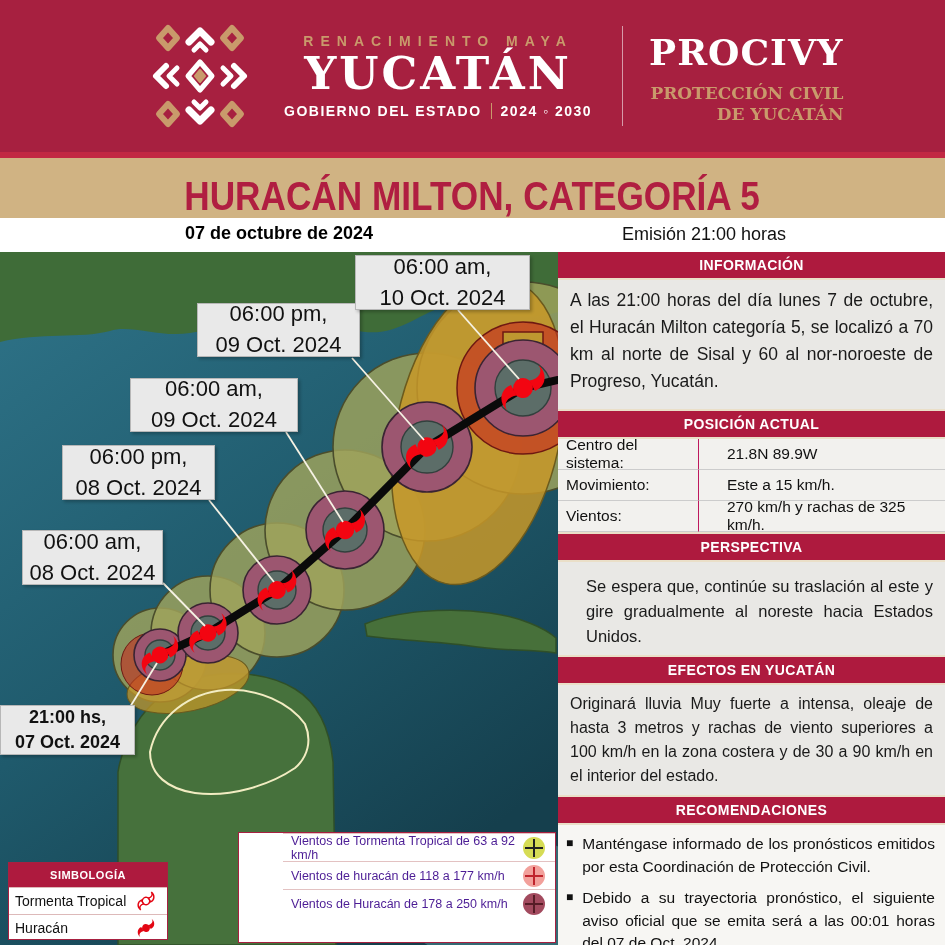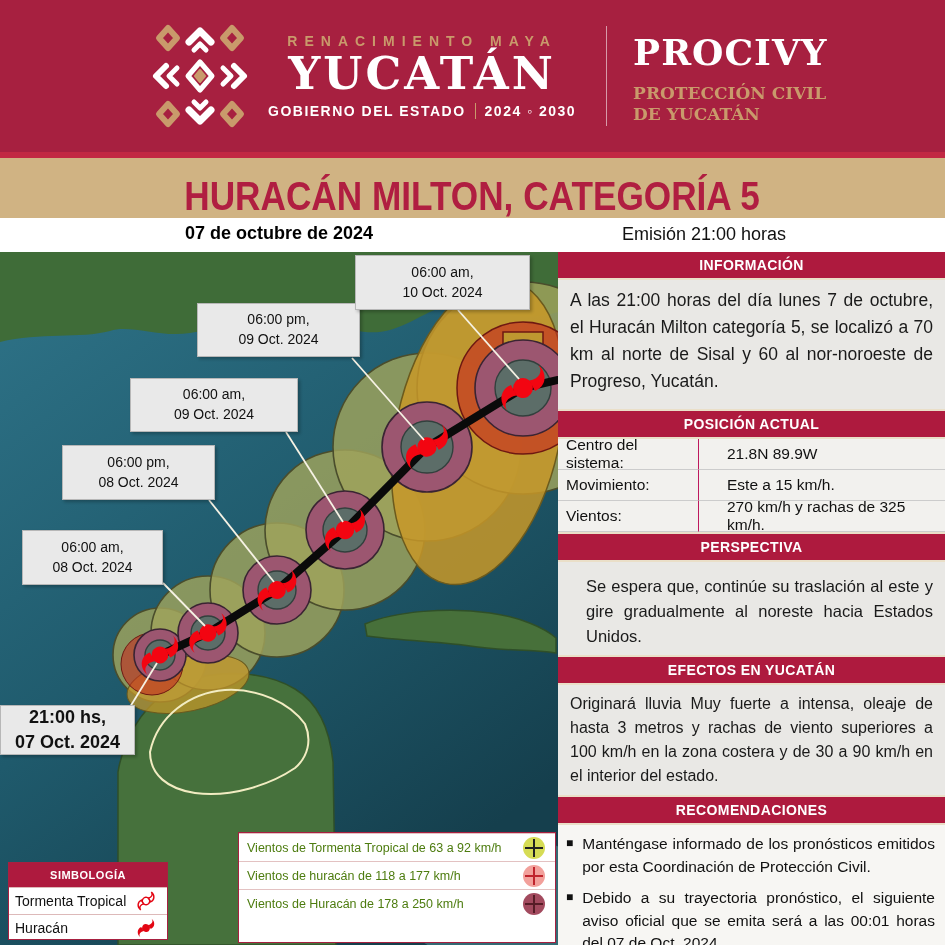--- a/index.html
+++ b/index.html
@@ -2,61 +2,61 @@
 <html><head>
 <meta charset="utf-8">
 <style>
   * { margin:0; padding:0; box-sizing:border-box; }
   html,body { background:#888; }
   body { font-family:"Liberation Sans", sans-serif; }
   #app { position:relative; width:945px; height:945px; background:#ffffff; overflow:hidden; margin:0 auto; }
 
   
   .header { position:absolute; left:0; top:0; width:945px; height:152px; background:#a72040; display:flex; align-items:center; }
-  .logo-wrap { display:flex; align-items:center; margin-left:150px; }
+  .logo-wrap { display:flex; align-items:center; margin-left:150px;gap:16px; }
   .logo-glyph { width:100px; height:112px; }
   .logo-text { margin-left:18px; text-align:center; }
   .tagline { color:#c99a6b; font-size:14px; font-weight:bold; letter-spacing:7px; }
   .statename { color:#ffffff; font-family:"DejaVu Serif", serif; font-weight:bold; font-size:45px; letter-spacing:3px; line-height:1.1; margin-top:0; }
   .gov-row { display:flex; align-items:center; justify-content:center; gap:9px; margin-top:4px; }
   .gov-row .gv { color:#ffffff; font-weight:bold; font-size:14px; letter-spacing:1.5px; }
   .gov-sep { width:1px; height:16px; background:#c99a6b; }
   .hdr-divider { width:1px; height:100px; background:rgba(255,255,255,0.55); margin:0 26px 0 30px; }
-  .procivy-block { padding-top:4px; }
+  .procivy-block { padding-top:4px;text-align:right; }
   .procivy-title { color:#ffffff; font-family:"DejaVu Serif", serif; font-weight:bold; font-size:36px; letter-spacing:1px; }
   .procivy-sub { color:#c99a6b; font-family:"DejaVu Serif", serif; font-weight:bold; font-size:17px; line-height:1.25; margin-top:10px; }
   .procivy-sub2 { color:#c99a6b; font-family:"DejaVu Serif", serif; font-weight:bold; font-size:17px; line-height:1.25; }
 
   .redline { position:absolute; left:0; top:152px; width:945px; height:6px; background:#c22843; }
 
   
   .banner { position:absolute; left:0; top:158px; width:945px; height:76px; background:#d0b383; display:flex; align-items:center; justify-content:center; }
   .banner-title { color:#b01e41; font-weight:bold; font-size:40px; letter-spacing:0px; transform:scaleX(0.88); white-space:nowrap; }
 
   
   .datestrip { position:absolute; left:0; top:218px; width:945px; height:34px; background:#ffffff; }
   .date-left { position:absolute; left:185px; top:5px; font-weight:bold; font-size:18px; color:#000; }
   .emission { position:absolute; left:622px; top:6px; font-size:18px; color:#111; }
 
   
   .map { position:absolute; left:0; top:252px; width:558px; height:693px; overflow:hidden; background:#2a6d80; }
   .map svg.base { position:absolute; left:0; top:0; }
 
-  .tlabel { position:absolute; background:#e9e9e9; border:1px solid #b7b7b7; box-shadow:2px 2px 3px rgba(0,0,0,0.25); text-align:center; color:#111; font-size:14px; line-height:1.4; display:flex; flex-direction:column; justify-content:center; }
+  .tlabel { position:absolute; background:#e9e9e9; border:1px solid #b7b7b7; box-shadow:2px 2px 3px rgba(0,0,0,0.25); text-align:center; color:#111; font-size:22px; line-height:1.4; display:flex; flex-direction:column; justify-content:center; }
   .tlabel.bold { font-weight:bold; font-size:18px; }
 
   
   .leg-simb { position:absolute; left:8px; top:610px; width:160px; height:78px; background:#ffffff; border:1px solid #a72040; }
   .leg-simb-head { height:24px; background:#ae1a3e; color:#fff; font-weight:bold; font-size:11px; letter-spacing:0.5px; display:flex; align-items:center; justify-content:center; }
   .leg-simb-row { height:27px; display:flex; align-items:center; justify-content:space-between; padding:0 8px 0 6px; border-top:1px solid #ddb9b9; font-size:14px; color:#111; }
 
   
   .leg-wind { position:absolute; left:238px; top:580px; width:318px; height:111px; background:#ffffff; border:1px solid #a72040; }
   .leg-wind-head { height:26px; background:#ae1a3e; color:#fff; font-weight:bold; font-size:12.5px; display:flex; align-items:center; justify-content:center; }
-  .leg-wind-row { height:28px; display:flex; align-items:center; justify-content:space-between; padding:0 10px 0 8px; border-top:1px solid #e3c2c2; font-size:12.5px; color:#4d7c0f; }
+  .leg-wind-row { height:28px; display:flex; align-items:center; justify-content:space-between; padding:0 10px 0 8px; border-top:1px solid #e3c2c2; font-size:12.5px; color:#4c1d95;margin-left:44px; }
   .wind-ic { position:relative; width:22px; height:22px; border-radius:50%; flex:0 0 22px; }
   .wind-ic .bar-h, .wind-ic .bar-v { position:absolute; background:#222; }
   .wind-ic .bar-h { left:2px; right:2px; top:10px; height:2px; }
   .wind-ic .bar-v { top:2px; bottom:2px; left:10px; width:2px; }
 
   
   .panel { position:absolute; left:558px; top:252px; width:387px; height:693px; background:#eadfc8; display:flex; flex-direction:column; gap:2px; }
   .sec-head { flex:0 0 26px; background:#ae1a3e; color:#ffffff; font-weight:bold; font-size:14px; letter-spacing:0.4px; display:flex; align-items:center; justify-content:center; }
   .sec-body { background:#e9e8e5; color:#1a1a1a; padding:7px 12px; text-align:justify; }
   .body-info { flex:0 0 129px; font-size:17.5px; line-height:1.55; }

